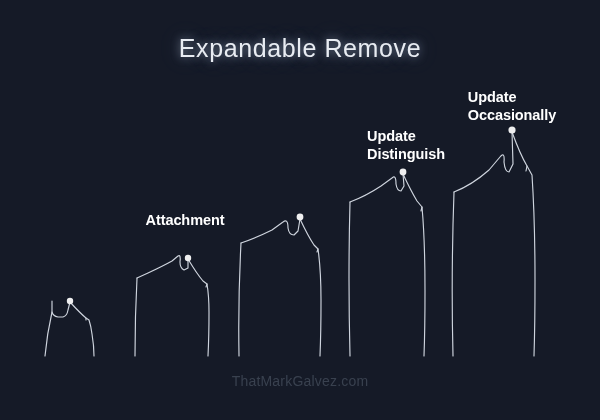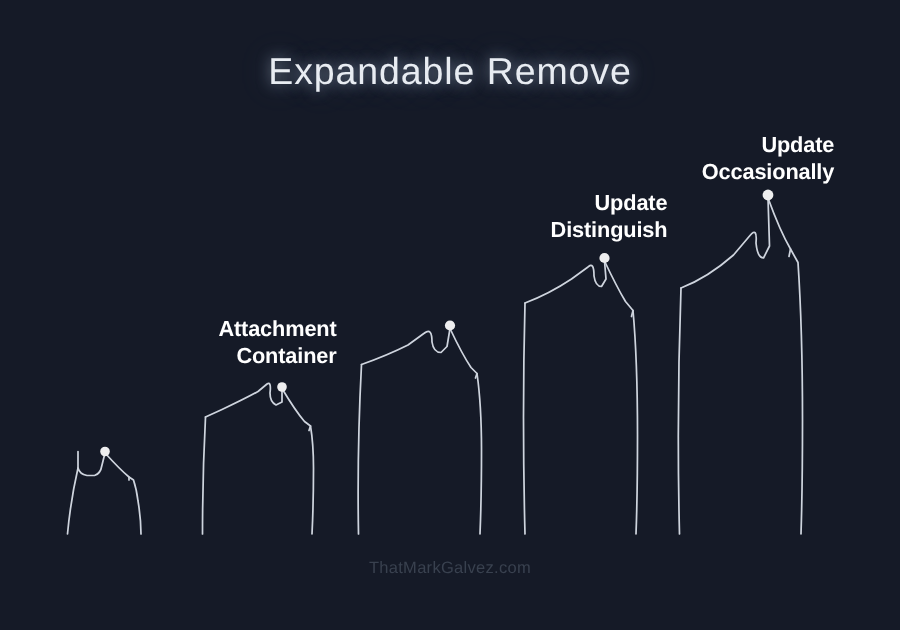--- a/index.html
+++ b/index.html
@@ -25,21 +25,21 @@
     font-family: "Liberation Sans", sans-serif;
     font-size: 25px;
     font-weight: 300;
     letter-spacing: 0.6px;
     color: #e8ecf2;
     text-shadow: 0 0 9px rgba(190,205,230,0.55),
                  0 0 22px rgba(150,175,215,0.30);
   }
   .col-label {
     position: absolute;
-    text-align: right;
+    text-align: left;
     font-family: "Liberation Sans", sans-serif;
     font-size: 14.5px;
     font-weight: bold;
     line-height: 18px;
     color: #ffffff;
     letter-spacing: -0.1px;
     white-space: nowrap;
   }
   .col-label span { display: block; }
   #art {
@@ -49,21 +49,21 @@
     width: 600px;
     height: 420px;
   }
   #watermark {
     position: absolute;
     left: 0;
     top: 373px;
     width: 600px;
     text-align: center;
     font-family: "Liberation Sans", sans-serif;
-    font-size: 11px;
+    font-size: 14px;
     font-weight: 500;
     letter-spacing: 0.2px;
     color: #39414f;
   }
 </style>
 </head>
 <body>
 
 <div id="stage">
 
@@ -111,21 +111,20 @@
         <circle cx="512" cy="130" r="3.6" fill="#ffffff" stroke="none"></circle>
       </g>
     </g>
   </svg>
 
   <div id="title">Expandable Remove</div>
 
 
   <div class="col-label" style="left:185px; top:211px; transform:translateX(-50%);">
     <span>Attachment</span>
-    <span>Container</span>
   </div>
 
 
   <div class="col-label" style="left:406px; top:127px; transform:translateX(-50%);">
     <span>Update</span>
     <span>Distinguish</span>
   </div>
 
   <div class="col-label" style="left:512px; top:88px; transform:translateX(-50%);">
     <span>Update</span>

